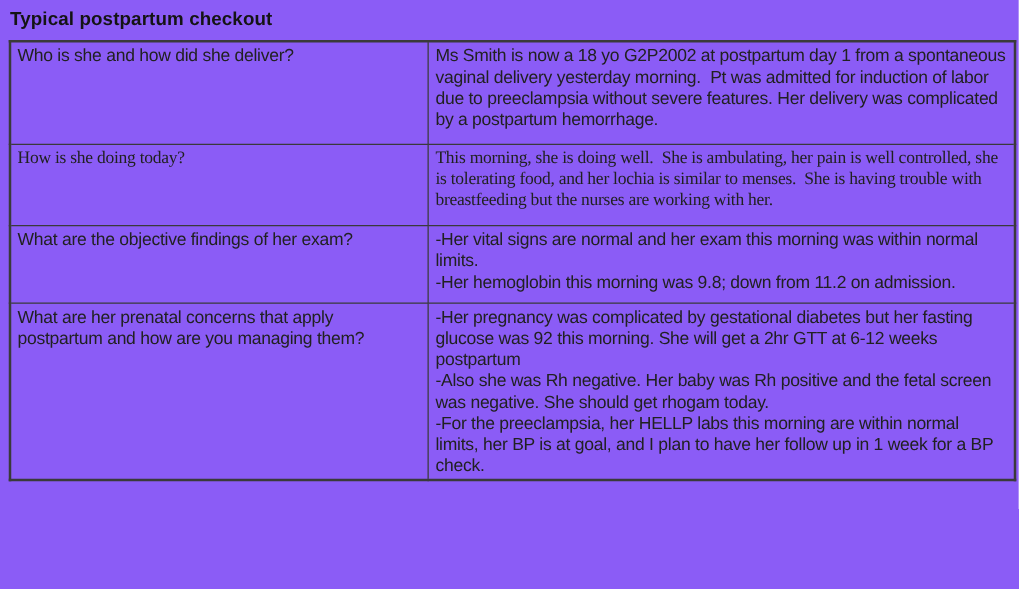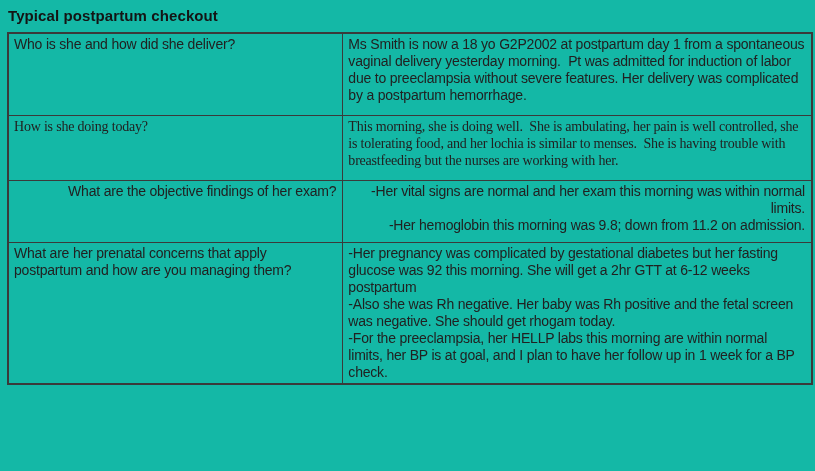--- a/index.html
+++ b/index.html
@@ -7,21 +7,21 @@
   body {
     width: 815px;
     height: 471px;
     overflow: hidden;
     font-family: "Liberation Sans", sans-serif;
     color: #212121;
   }
   .page {
     width: 815px;
     height: 471px;
-    background: #14b8a6;
+    background: #8b5cf6;
     padding-top: 7px;
   }
   .doc-title {
     font-size: 15px;
     font-weight: bold;
     color: #141414;
     margin-left: 8px;
     margin-bottom: 8px;
     letter-spacing: 0.1px;
   }
@@ -39,21 +39,21 @@
     font-size: 14px;
     line-height: 17px;
     letter-spacing: -0.2px;
     color: #212121;
   }
   td.q-cell { width: 334px; }
   td.a-cell { width: 468px; white-space: pre-wrap; }
   
   tbody tr:nth-child(1) td { height: 82px; }
   tbody tr:nth-child(2) td { height: 65px; font-family: Liberation Serif, serif; }
-  tbody tr:nth-child(3) td { height: 62px; text-align: right; }
+  tbody tr:nth-child(3) td { height: 62px; }
   tbody tr:nth-child(4) td { height: 117px; }
   tbody tr:nth-child(5) td { height: 31px; }
   tbody tr:nth-child(6) td { height: 75px; }
 </style>
 </head>
 <body>
 
 <div class="page">
   <div class="doc-title">Typical postpartum checkout</div>
 

